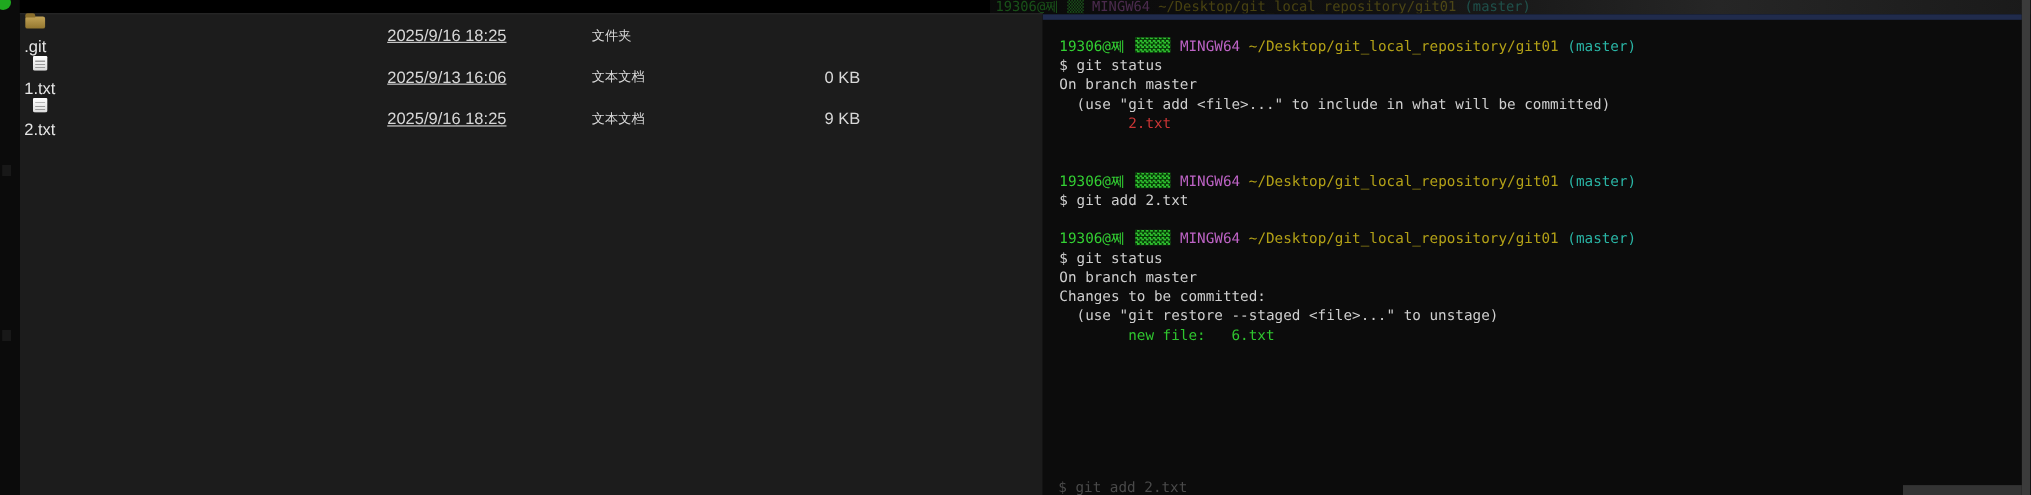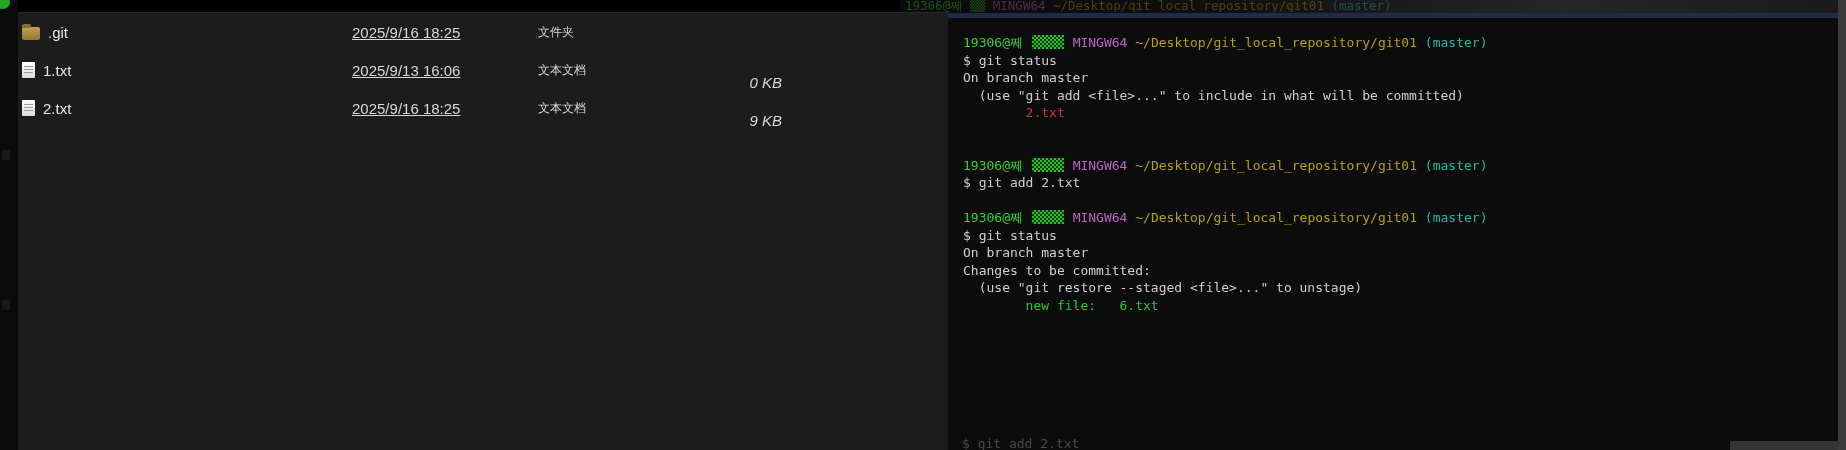--- a/index.html
+++ b/index.html
@@ -12,28 +12,28 @@
   .left-faint-mark { position:absolute; left:2px; width:8px; height:10px; background:#222; opacity:.6; }
   .top-backdrop { position:absolute; left:900px; top:0; width:946px; height:13px;
                   background:linear-gradient(90deg,#0a0a0a 0%, #101010 35%, #262626 70%, #1a1a1a 100%); }
   .right-strip { position:absolute; left:1838px; top:0; width:8px; height:450px; background:#3b3b3b; }
   .bottom-right-block { position:absolute; left:1730px; top:441px; width:108px; height:9px; background:#343434; }
 
   
   .explorer { position:absolute; left:18px; top:12px; width:930px; height:438px;
               background:#1c1c1c; border-top:1px solid #2a2a2a; }
   .file-row { position:relative; height:38px; }
-  .file-name-cell { position:absolute; left:4px; top:0; height:38px; display:flex; align-items:center; gap:8px; }
+  .file-name-cell { position:absolute; left:4px; top:0; height:38px; display:flex; align-items:center; gap:8px;flex-direction:column; }
   .file-name { color:#e5e5e5; font-size:15px; }
   .file-date { position:absolute; left:334px; top:0; height:38px; display:flex; align-items:center;
                color:#d8d8d8; font-size:15px;text-decoration:underline; }
   .file-type { position:absolute; left:520px; top:0; height:38px; display:flex; align-items:center;
                color:#d8d8d8; font-size:12px; }
-  .file-size { position:absolute; left:660px; width:104px; top:12px; height:38px; display:flex; align-items:center;
-               justify-content:flex-end; color:#d8d8d8; font-size:15px;font-style:italic; }
+  .file-size { position:absolute; left:660px; width:104px; top:0; height:38px; display:flex; align-items:center;
+               justify-content:flex-end; color:#d8d8d8; font-size:15px; }
 
   .folder-icon { position:relative; width:18px; height:13px; margin-top:2px;
                  background:linear-gradient(#c2a356,#93762f); border-radius:2px; }
   .folder-icon::before { content:""; position:absolute; left:0; top:-3px; width:9px; height:4px;
                  background:#8a6e2c; border-radius:2px 2px 0 0; }
   .text-file-icon { position:relative; width:13px; height:16px; background:linear-gradient(#ffffff,#dcdcdc);
                  border-radius:1px; }
   .text-file-icon::after { content:""; position:absolute; left:2px; right:2px; top:4px; height:9px;
                  background:repeating-linear-gradient(#9b9b9b 0 1px, transparent 1px 3px); }
 

